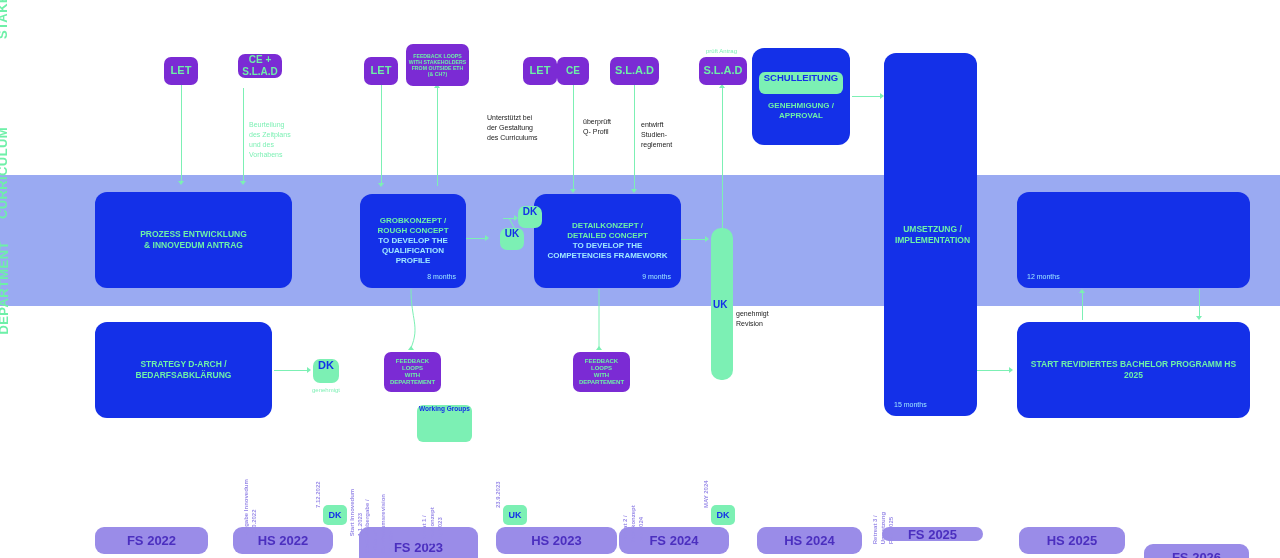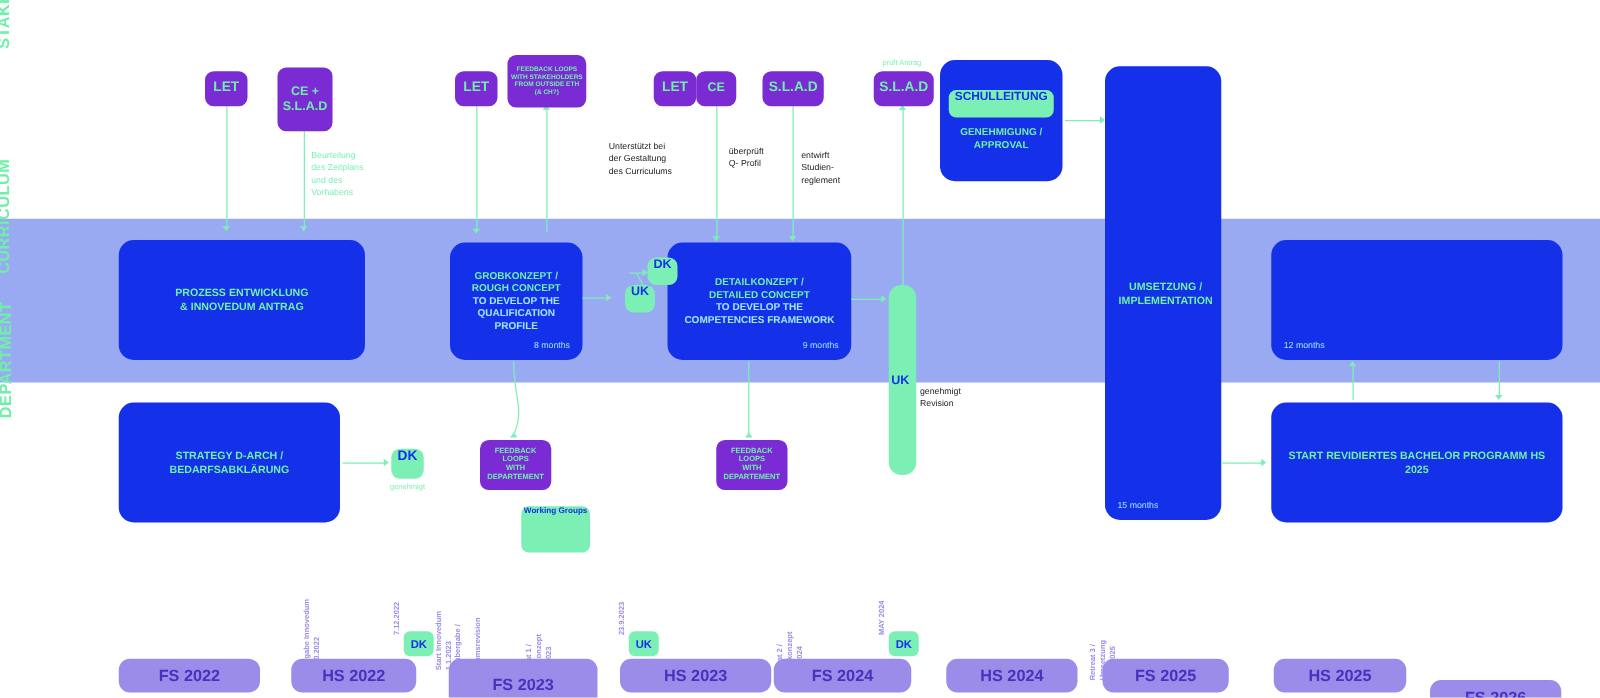--- a/index.html
+++ b/index.html
@@ -90,21 +90,21 @@
   <div class="vline" style="left:634px;top:85px;height:106px;"></div>
   <div class="arrow-down" style="left:631px;top:189px;"></div>
 
   <div class="vline" style="left:722px;top:88px;height:150px;"></div>
   <div class="arrow-up" style="left:719px;top:84px;"></div>
 
   <div class="chip" style="left:164px;top:57px;width:34px;height:28px;font-size:11px;">
     <span style="white-space:pre-line;">LET</span>
   </div>
 
-  <div class="chip" style="left:222px;top:54px;width:44px;height:51px;font-size:10px;justify-content:center;">
+  <div class="chip" style="left:238px;top:54px;width:44px;height:24px;font-size:10px;justify-content:center;">
     <span style="white-space:pre-line;">CE +
 S.L.A.D</span>
   </div>
 
   <div class="chip" style="left:406px;top:44px;width:63px;height:42px;font-size:5.2px;">
     <span style="white-space:pre-line;">FEEDBACK LOOPS
 WITH STAKEHOLDERS
 FROM OUTSIDE ETH
 (&amp; CH?)</span>
   </div>
@@ -265,21 +265,21 @@
       </div>
       <div class="sem" style="left: 496px; top: 527px; width: 121px; height: 27px;">
         <span>HS 2023</span>
       </div>
       <div class="sem" style="left: 619px; top: 527px; width: 110px; height: 27px;">
         <span>FS 2024</span>
       </div>
       <div class="sem" style="left: 757px; top: 527px; width: 105px; height: 27px;">
         <span>HS 2024</span>
       </div>
-      <div class="sem" style="left: 882px; top: 527px; width: 101px; height: 27px;">
+      <div class="sem" style="left: 882px; top: 527px; width: 101px; height: 14px;">
         <span>FS 2025</span>
       </div>
       <div class="sem" style="left: 1019px; top: 527px; width: 106px; height: 27px;">
         <span>HS 2025</span>
       </div>
       <div class="sem" style="left: 1144px; top: 544px; width: 105px; height: 27px;">
         <span>FS 2026</span>
       </div>
     </div>
   <div id="markers">

